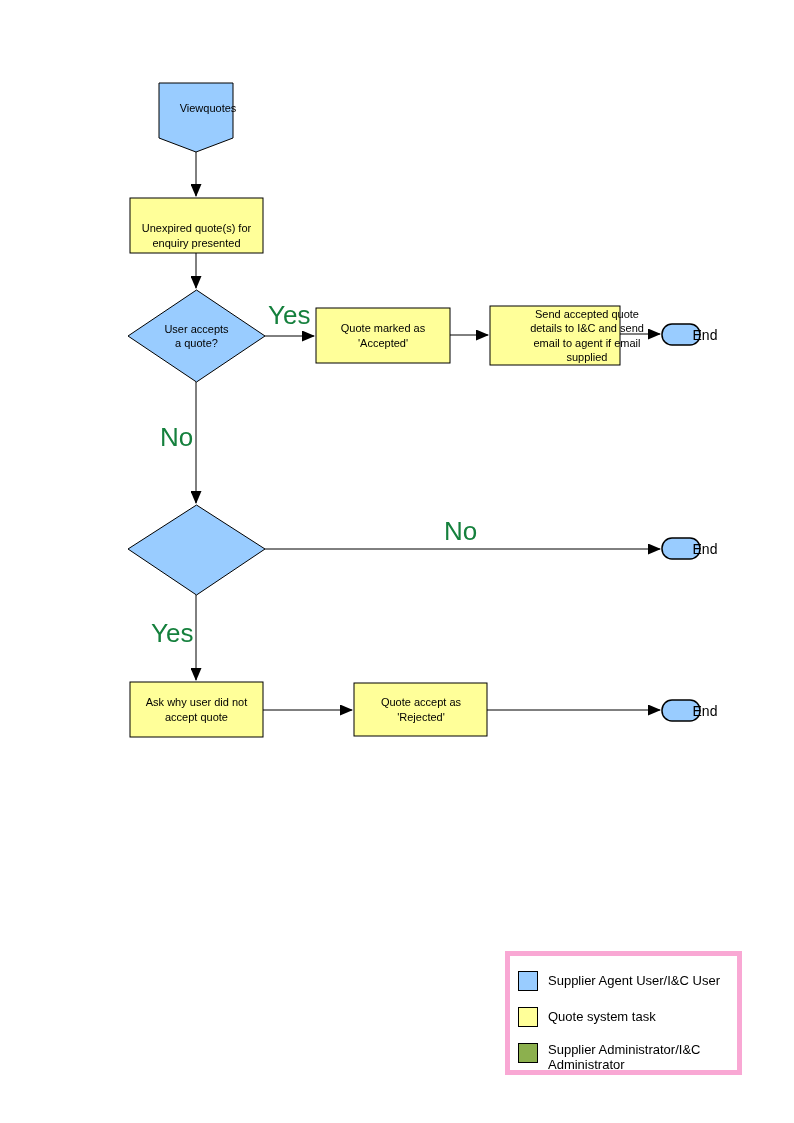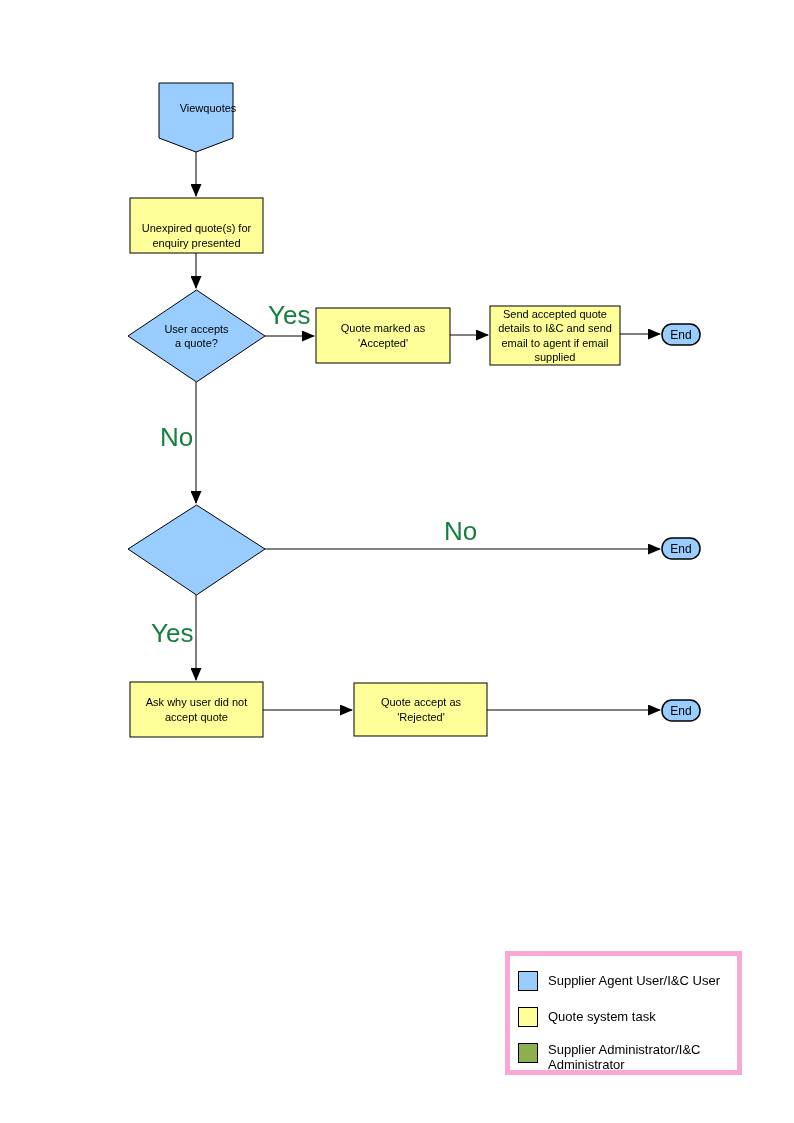--- a/index.html
+++ b/index.html
@@ -24,22 +24,23 @@
     text-align: center;
     font-size: 11px;
     line-height: 1.3;
     color: #000000;
   }
   .end-label {
     position: absolute;
     display: flex;
     align-items: center;
     justify-content: center;
-    font-size: 12px;
+    font-size: 14px;
     color: #000000;
+    padding-left: 24px;
   }
   .edge-label {
     position: absolute;
     font-size: 26px;
     line-height: 1;
     color: #15803d;
     white-space: nowrap;
   }
   .legend-box {
     position: absolute;
@@ -102,21 +103,21 @@
   </svg>
 
   <div class="shape-label" style="left:159px; top:83px; width:74px; height:50px;margin-left:12px;">Viewquotes</div>
 
   <div class="shape-label" style="left:132px; top:208px; width:129px; height:55px;">Unexpired quote(s) for enquiry presented</div>
 
   <div class="shape-label" style="left:160px; top:290px; width:73px; height:92px;">User accepts a quote?</div>
 
   <div class="shape-label" style="left:327px; top:308px; width:112px; height:55px;">Quote marked as 'Accepted'</div>
 
-  <div class="shape-label" style="left:492px; top:306px; width:126px; height:59px;">Send accepted quote details to I&amp;C and send email to agent if email supplied</div>
+  <div class="shape-label" style="left:492px; top:306px; width:126px; height:59px;padding-left:32px;">Send accepted quote details to I&amp;C and send email to agent if email supplied</div>
 
   <div class="end-label" style="left:662px; top:324px; width:38px; height:21px;">End</div>
 
 
   <div class="end-label" style="left:662px; top:538px; width:38px; height:21px;">End</div>
 
   <div class="shape-label" style="left:132px; top:682px; width:129px; height:55px;">Ask why user did not accept quote</div>
 
   <div class="shape-label" style="left:365px; top:683px; width:112px; height:53px;">Quote accept as 'Rejected'</div>
 

